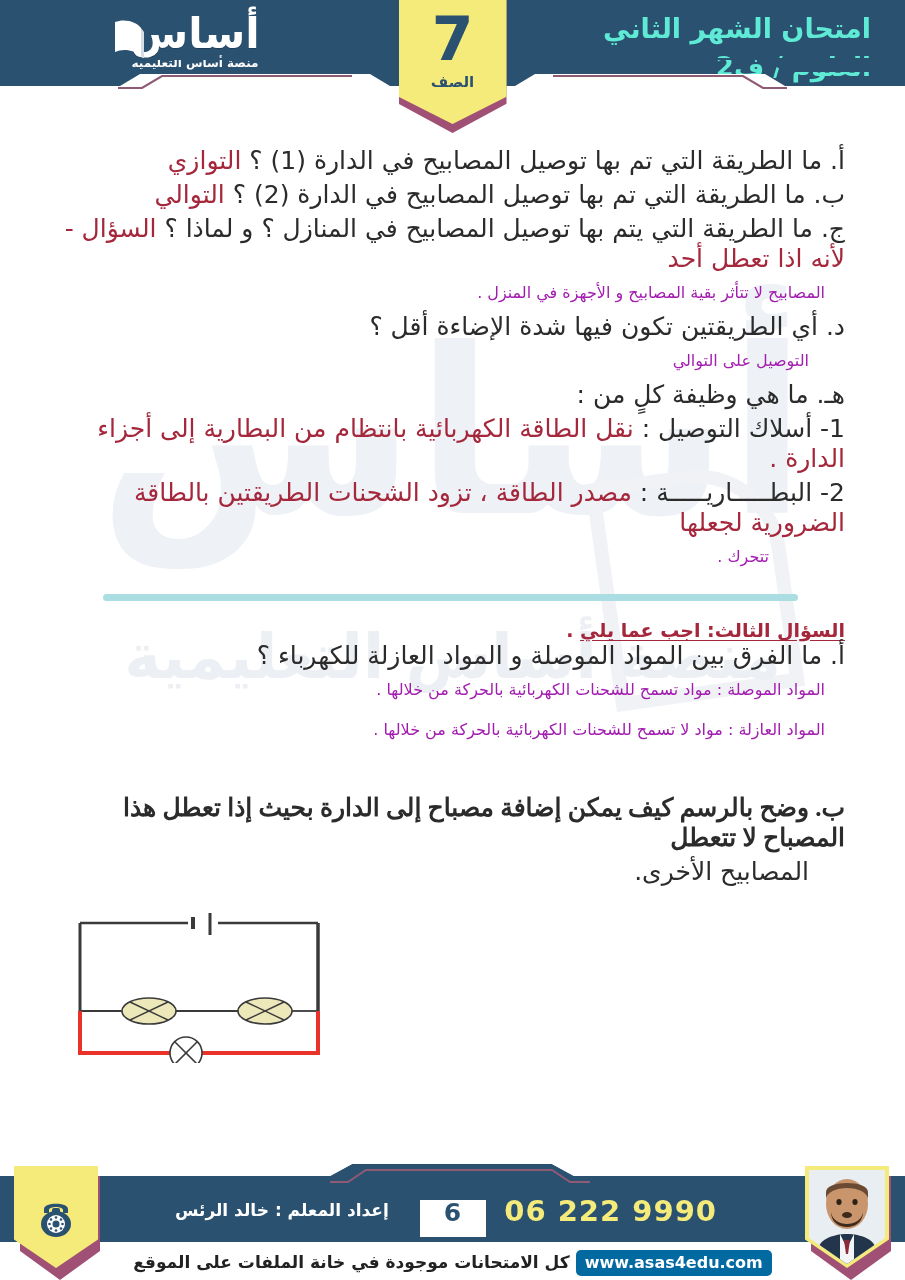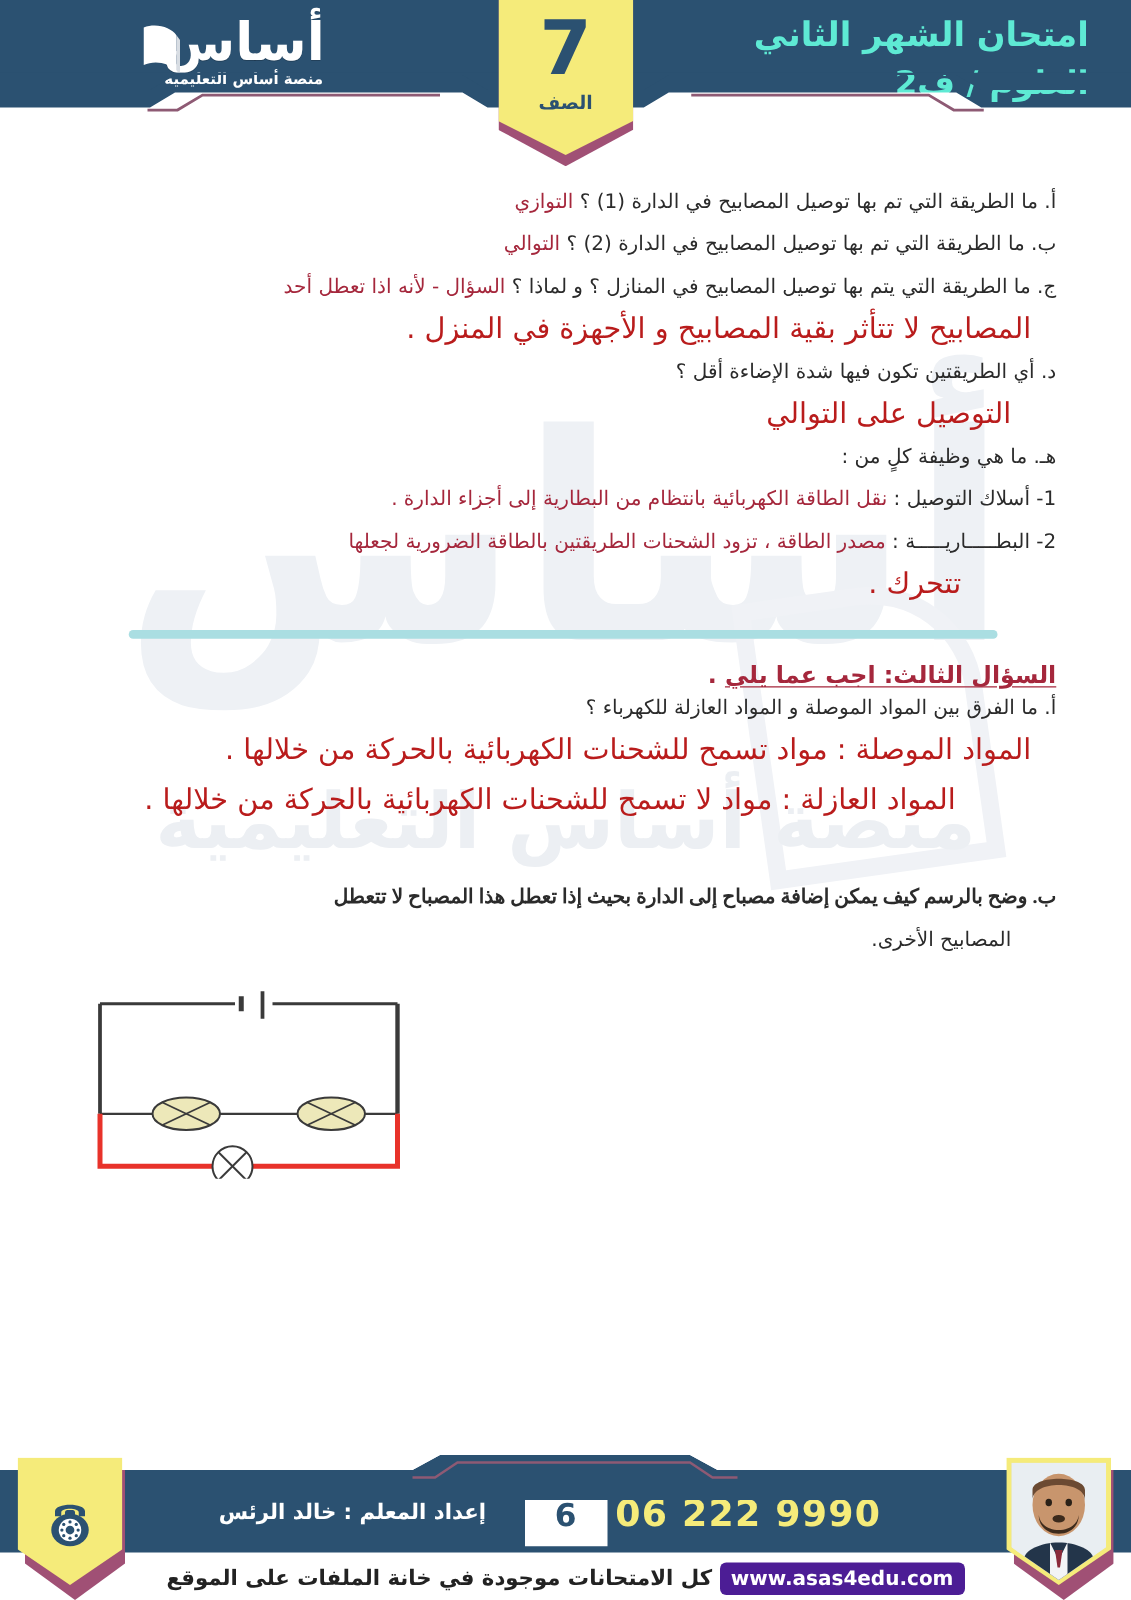--- a/index.html
+++ b/index.html
@@ -116,36 +116,36 @@
     font-size:26px; font-weight:bold; line-height:38px;
   }
 
   
   .content {
     position:relative; z-index:2;
     padding:42px 60px 0 55px;
     text-align:right;
   }
   .qline {
-    font-size:16px;
+    font-size:25px;
     line-height:30px;
     color:#2b2b2b;
     margin-bottom:4px;
     direction:rtl;
   }
   .ans { color:#a5273c; }
   .ansline {
-    font-size:23px; line-height:30px;
-    color:#b91c1c; margin-bottom:4px;
+    font-size:16px; line-height:30px;
+    color:#a21caf; margin-bottom:4px;
     direction:rtl;
   }
   .indent1 { padding-right:36px; }
   .indent2 { padding-right:20px; }
   .indent3 { padding-right:76px; }
-  .gapbefore { margin-top:10px;text-align:center; }
+  .gapbefore { margin-top:10px; }
 
   .divider {
     margin:22px 0 18px 0;
     height:7px; width:695px;
     background:#aadee2;
     border-radius:4px;
     margin-right:auto; margin-left:auto;
   }
   .sec-title {
     font-size:19px; font-weight:bold;
@@ -169,21 +169,21 @@
   .foot-bar {
     position:absolute; left:0; top:16px;
     width:905px; height:66px;
     background:#2b5171;
   }
   .foot-notch {
     position:absolute; left:0; top:0;
     width:905px; height:40px; z-index:5;
   }
   .foot-phone {
-    position:absolute; right:200px; top:34px;
+    position:absolute; right:188px; top:34px;
     color:#f5eb7a; font-size:29px; font-weight:bold;
     letter-spacing:1px; direction:ltr;
   }
   .foot-pagebox {
     position:absolute; left:50%; top:27px;
     transform:translateX(-50%);
     width:66px; height:50px;
     background:#ffffff;
     display:flex; align-items:center; justify-content:center;
     font-size:25px; font-weight:bold; color:#2b5171;
@@ -193,21 +193,21 @@
     color:#ffffff; font-size:17px; font-weight:bold;
   }
   .foot-line2 {
     position:absolute; left:0; bottom:4px;
     width:905px; text-align:center;
     font-size:17px; font-weight:bold; color:#222;
     direction:rtl;
   }
   .url-badge {
     display:inline-block;
-    background:#4c1d95; color:#fff;
+    background:#0369a1; color:#fff;
     font-size:16px; font-weight:bold;
     padding:3px 9px 4px 9px;
     border-radius:5px;
     direction:ltr;
     vertical-align:middle;
     margin-left:6px;
   }
   .shield {
     position:absolute; top:6px;
     width:88px; height:108px; z-index:6;

